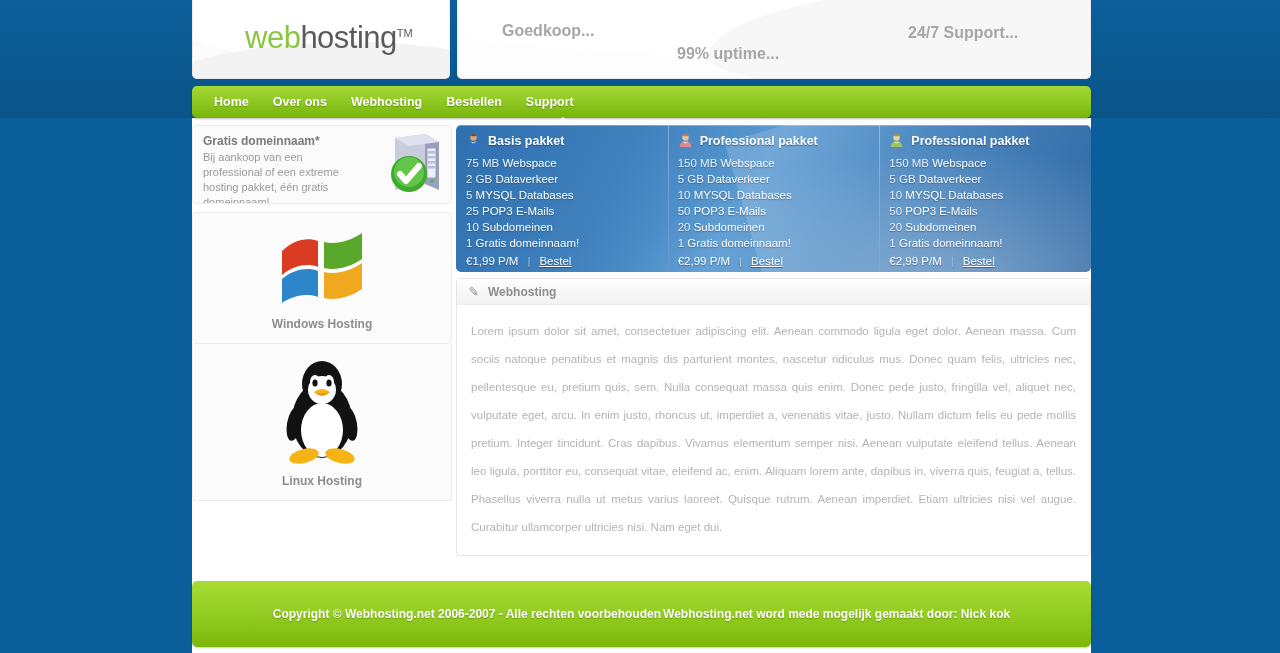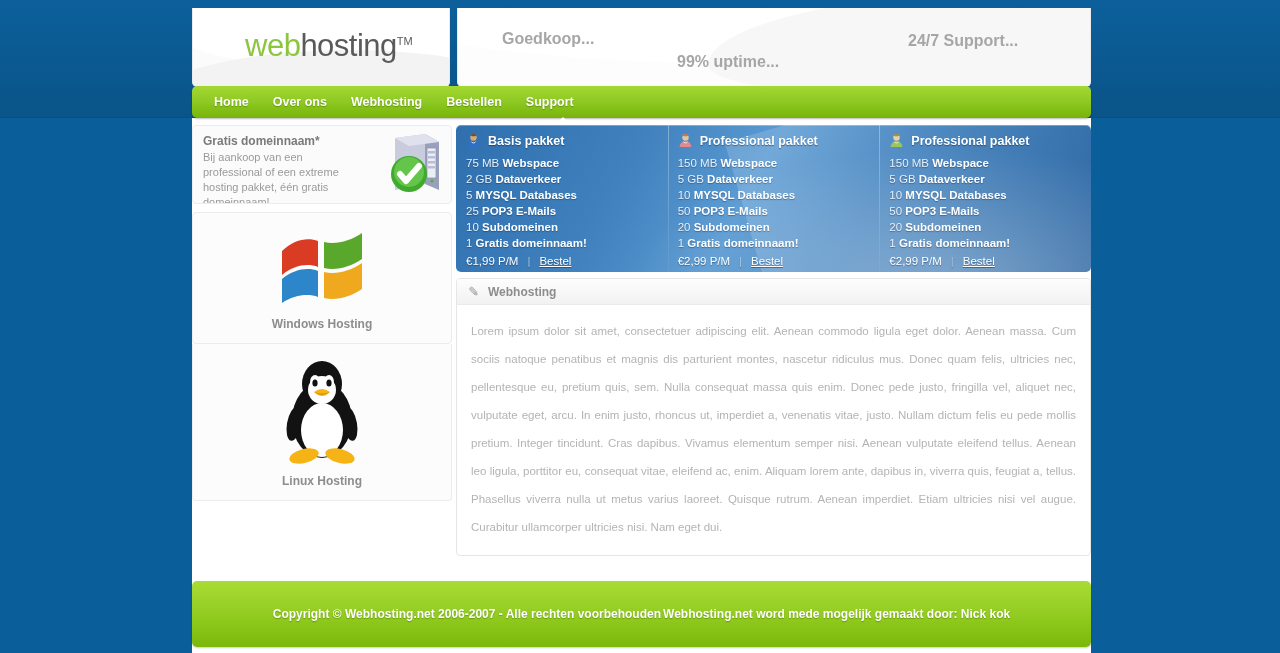--- a/index.html
+++ b/index.html
@@ -43,21 +43,21 @@
   .page-white {
     position: absolute;
     left: 0; top: 118px;
     width: 899px; height: 535px;
     background: #ffffff;
   }
 
   
   .header-row {
     position: absolute;
-    left: 0; top: 8px;
+    left: 0; top: 0;
     width: 899px; height: 80px;
   }
 
   .logo-box {
     position: absolute;
     left: 0; top: 0;
     width: 258px; height: 79px;
     background: #fbfbfb;
     border: 1px solid #e9e9e9;
     border-top: none;
@@ -262,21 +262,21 @@
     text-shadow: 0 1px 1px rgba(0,40,80,0.5);
     white-space: nowrap;
   }
   .pkg-feat {
     font-size: 11.5px;
     color: #e6f0fa;
     line-height: 16px;
     white-space: nowrap;
     text-shadow: 0 1px 1px rgba(0,40,80,0.4);
   }
-  .pkg-feat b { color: #ffffff; font-weight: bold; }
+  .pkg-feat b { color: #ffffff; font-weight: normal; }
   .pkg-price-row {
     margin-top: 4px;
     display: flex;
     align-items: center;
     gap: 9px;
     font-size: 11.5px;
     color: #ffffff;
     text-shadow: 0 1px 1px rgba(0,40,80,0.45);
     white-space: nowrap;
   }

